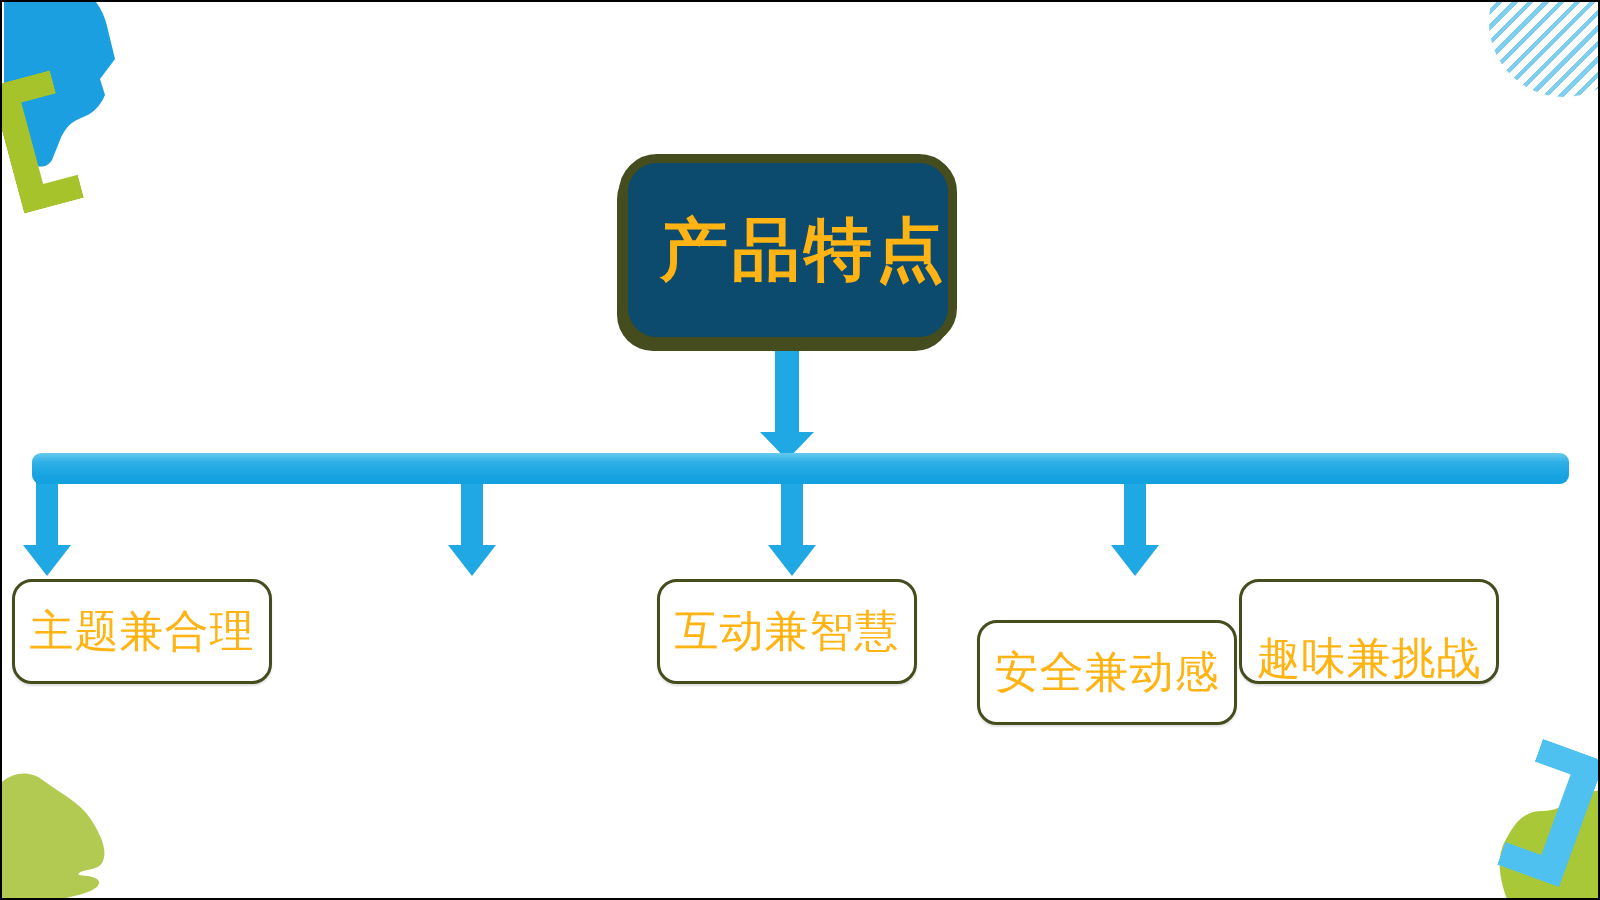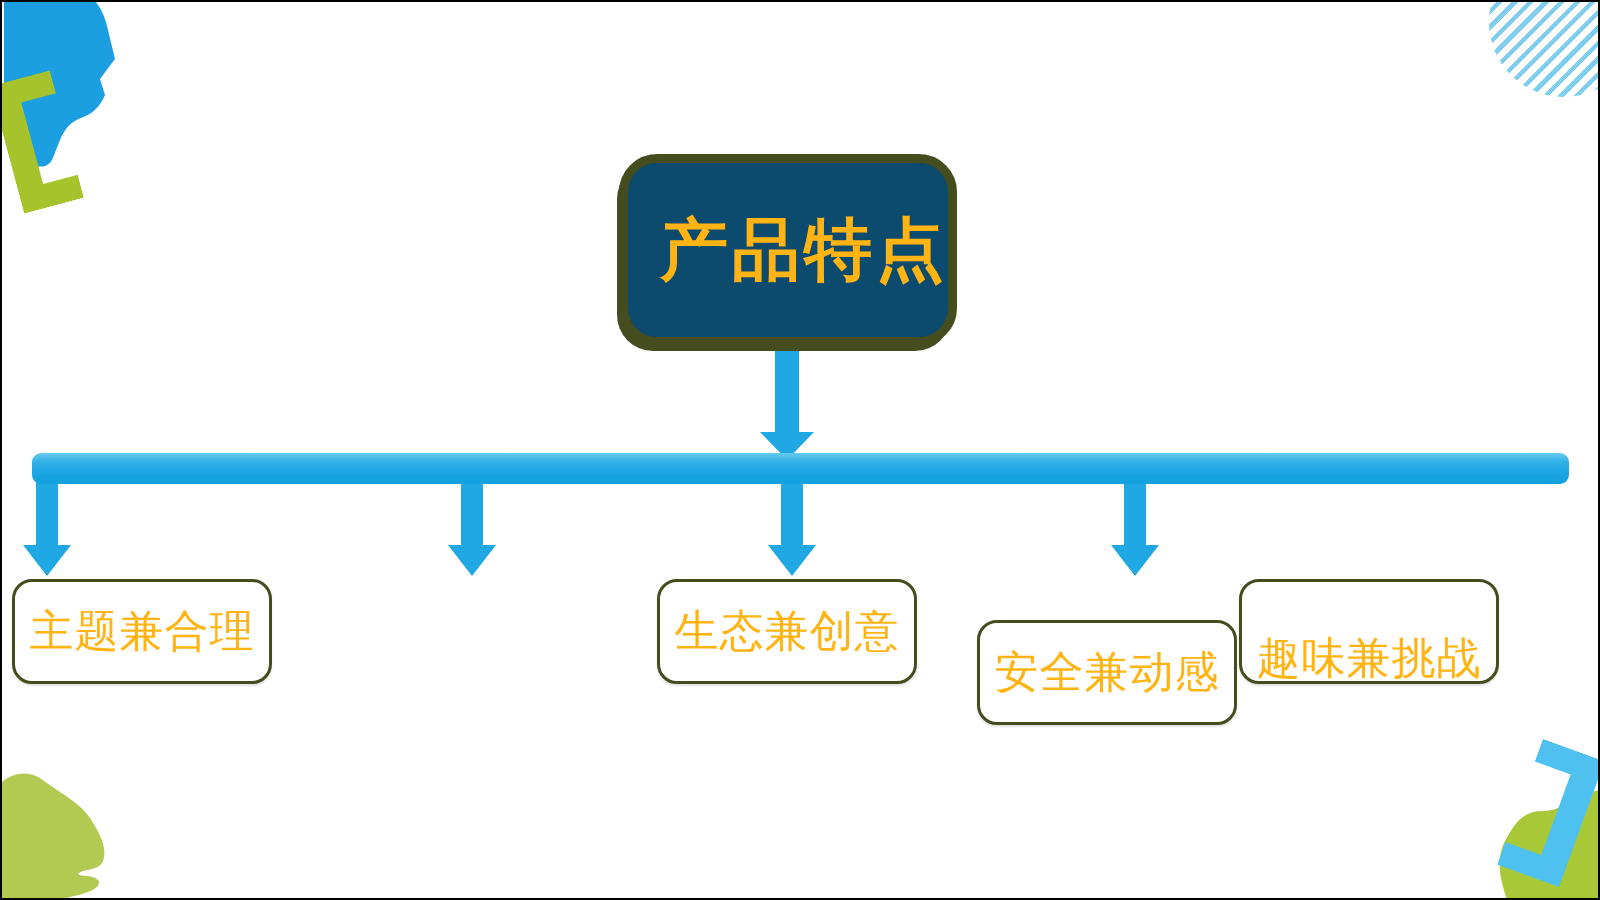--- a/index.html
+++ b/index.html
@@ -137,21 +137,21 @@
   <div class="head sub-head head-2"></div>
   <div class="stem sub-stem stem-3"></div>
   <div class="head sub-head head-3"></div>
   <div class="stem sub-stem stem-4"></div>
   <div class="head sub-head head-4"></div>
 
   <div class="feature-box fb-1">
     <span class="feature-label">主题兼合理</span>
   </div>
   <div class="feature-box fb-3">
-    <span class="feature-label">生态兼创意</span>
+    <span class="feature-label">互动兼智慧</span>
   </div>
   <div class="feature-box fb-4">
     <span class="feature-label">安全兼动感</span>
   </div>
   <div class="feature-box fb-5">
     <span class="feature-label">趣味兼挑战</span>
   </div>
 
 </div>
 

